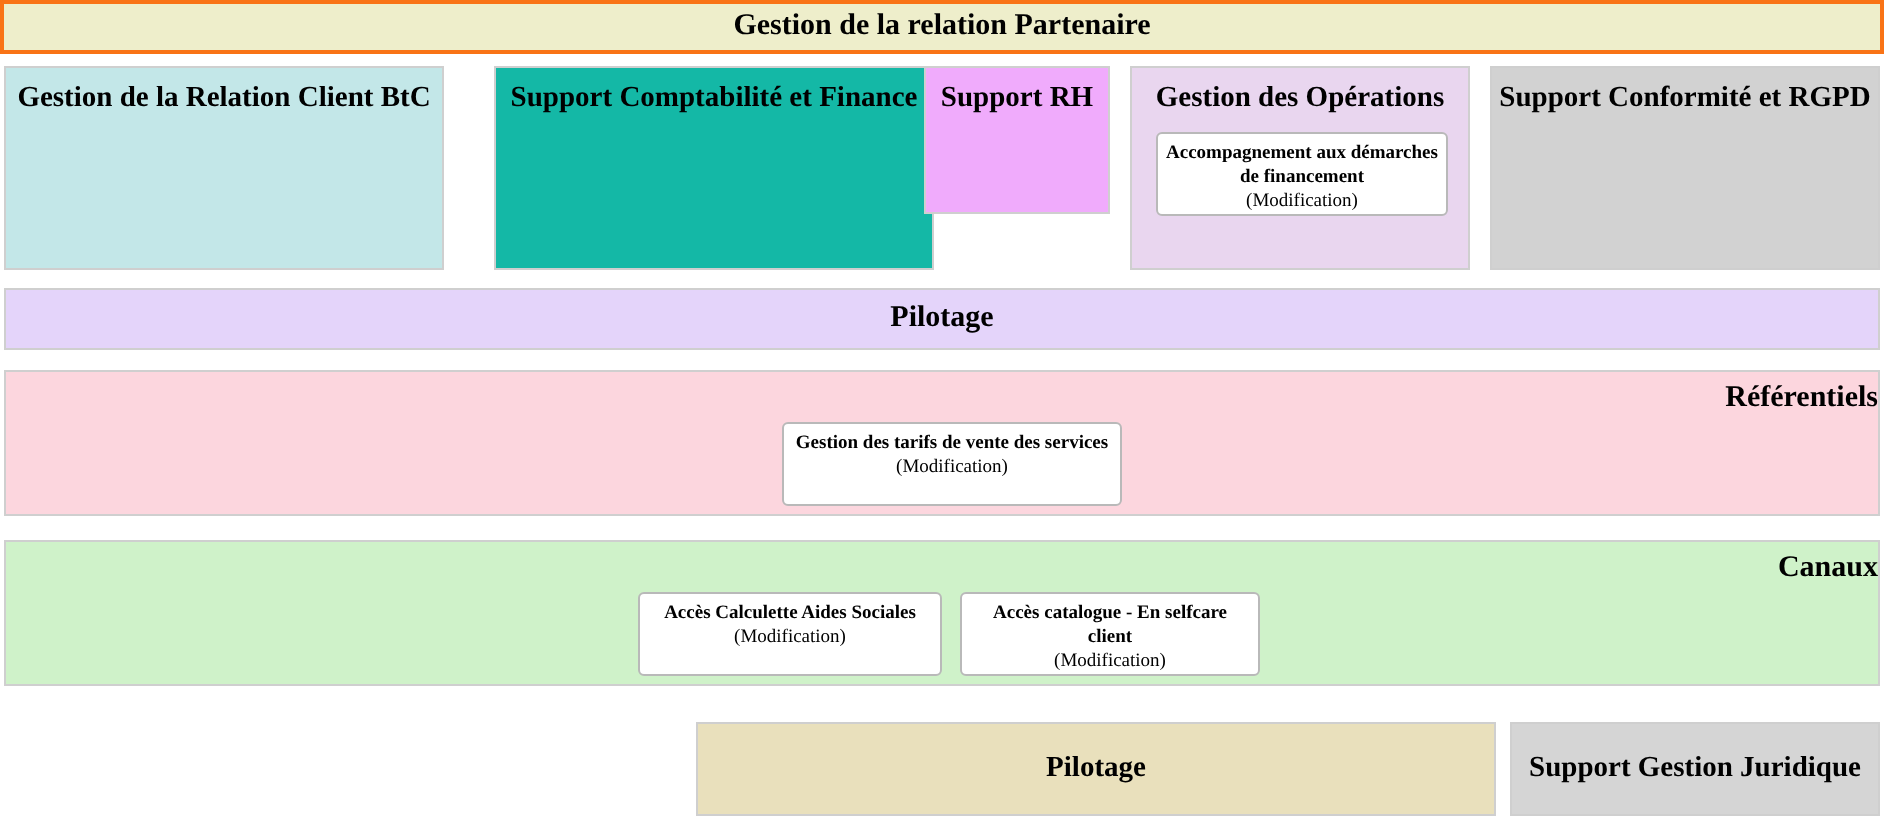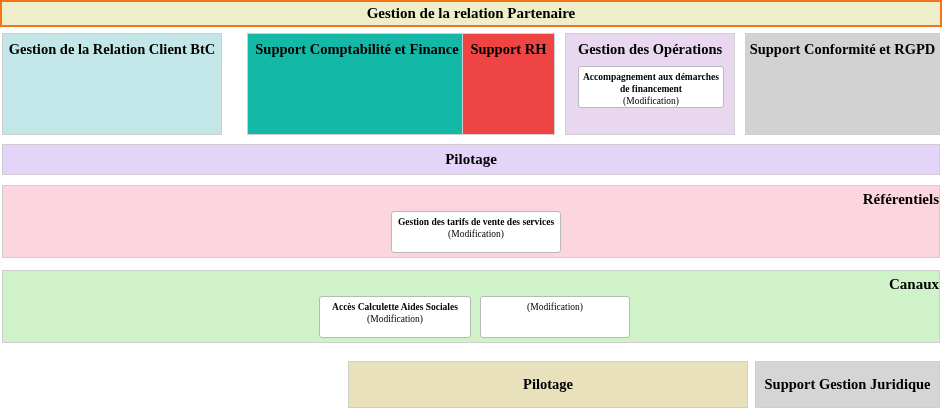--- a/index.html
+++ b/index.html
@@ -56,21 +56,21 @@
   }
   .nested-card .sub{
     font-weight:normal;
     font-size:9.5px;
     display:block;
   }
 
   
   #b-crc   {left:2px;  top:33px;  width:220px; height:102px; background:#c3e7e8;}
   #b-compta{left:247px;top:33px;  width:220px; height:102px; background:#14b8a6;}
-  #b-rh    {left:462px;top:33px;  width:93px;  height:102px; background:#ef4444;}
+  #b-rh    {left:462px;top:33px;  width:93px;  height:74px; background:#f0abfc;}
   #b-ops   {left:565px;top:33px;  width:170px; height:102px; background:#e9d6ef;}
   #b-rgpd  {left:745px;top:33px;  width:195px; height:102px; background:#d2d2d2;}
 
   #card-ops{position:absolute;left:12px;top:32px;width:146px;height:42px;}
 
   
   #b-echanges{left:2px;top:144px;width:938px;height:31px;background:#e4d4fa;
     justify-content:center;display:flex;align-items:center;font-size:15px;}
 
   
@@ -135,20 +135,21 @@
     </div>
   </div>
 
   <div class="block band" id="b-canaux">
     <span class="band-label">Canaux</span>
     <div class="nested-card" id="card-can1">
       <span>Accès Calculette Aides Sociales</span>
       <span class="sub">(Modification)</span>
     </div>
     <div class="nested-card" id="card-can2">
+      <span>Accès catalogue - En selfcare client</span>
       <span class="sub">(Modification)</span>
     </div>
   </div>
 
 
   <div class="block" id="b-pilotage">
     <span>Pilotage</span>
   </div>
 
   <div class="block" id="b-juridique">

